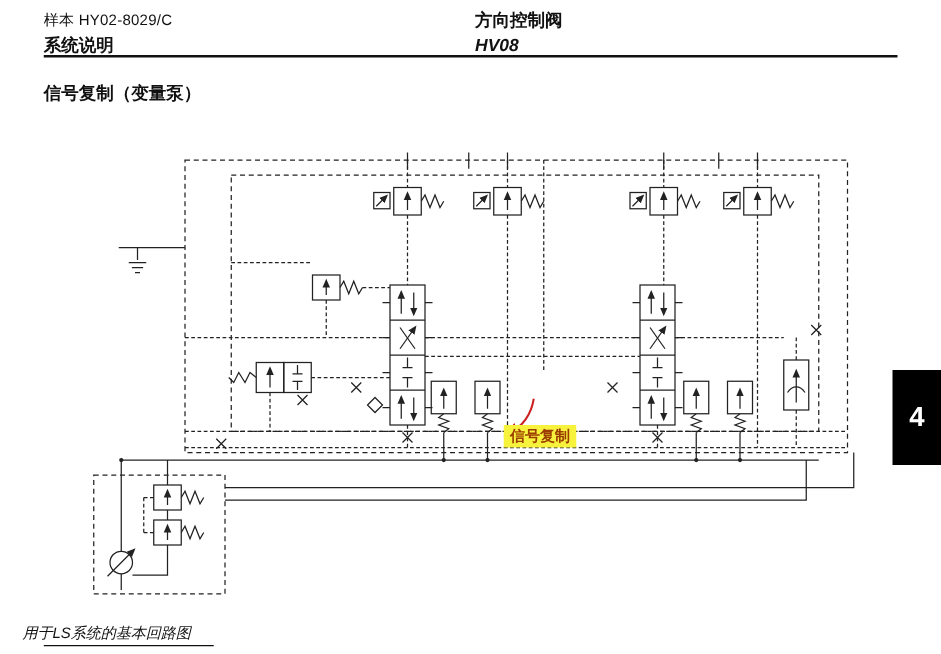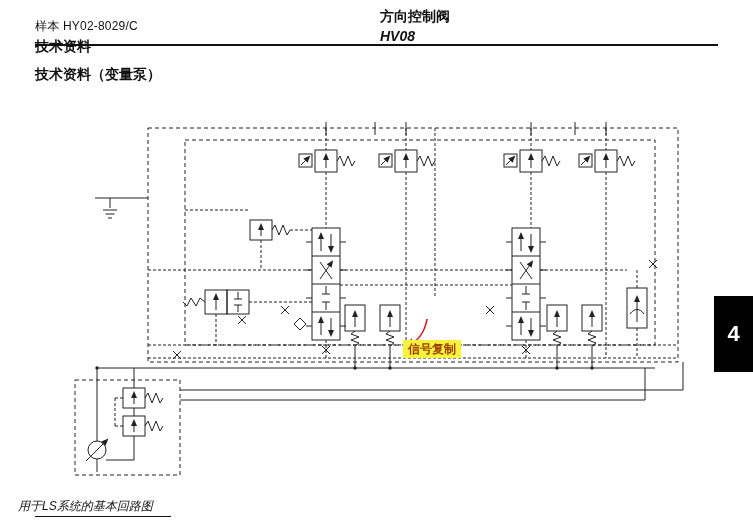--- a/index.html
+++ b/index.html
@@ -3,21 +3,21 @@
 <meta charset="utf-8">
 <style>
   * { margin:0; padding:0; box-sizing:border-box; }
   html,body { width:753px; height:523px; }
   body {
     font-family:"Liberation Sans","DejaVu Sans",sans-serif;
     background:#ffffff; color:#111;
   }
   .page { position:relative; width:753px; height:523px; background:#fff; overflow:hidden; }
 
-  .header-left  { position:absolute; left:35px; top:18px; }
+  .header-left  { position:absolute; left:35px; top:8px; }
   .sample-no    { font-size:12px; letter-spacing:.2px; }
   .tech-label   { font-size:14px; font-weight:bold; margin-top:3px; }
   .header-center{ position:absolute; left:380px; top:8px; }
   .doc-title    { font-size:14px; font-weight:bold; }
   .doc-model    { font-size:14px; font-weight:bold; margin-top:2px;font-style:italic; }
   .header-rule  { position:absolute; left:35px; top:44px; width:683px; height:2px; background:#111; }
 
   .section-title{ position:absolute; left:35px; top:66px; font-size:14px; font-weight:bold; }
 
   .diagram { position:absolute; left:35px; top:120px; width:660px; height:368px; }
@@ -44,30 +44,30 @@
   .footer-rule { position:absolute; left:35px; top:516px; width:136px; height:1px; background:#111; }
 </style>
 </head>
 <body>
 
 <div class="page">
 
   <header>
     <div class="header-left">
       <div class="sample-no">样本 HY02-8029/C</div>
-      <div class="tech-label">技术资料</div>
+      <div class="tech-label">系统说明</div>
     </div>
     <div class="header-center">
       <div class="doc-title">方向控制阀</div>
       <div class="doc-model">HV08</div>
     </div>
     <div class="header-rule"></div>
   </header>
 
-  <h2 class="section-title">技术资料（变量泵）</h2>
+  <h2 class="section-title">信号复制（变量泵）</h2>
 
   <div class="diagram">
     <svg width="660" height="368" viewBox="0 0 660 368">
       <defs>
         <marker id="ah" markerWidth="8" markerHeight="8" refX="5" refY="4" orient="auto">
           <path d="M0 1 L7 4 L0 7 Z" fill="#222"></path>
         </marker>
         <marker id="ahr" markerWidth="9" markerHeight="9" refX="5" refY="4.5" orient="auto">
           <path d="M0 1 L8 4.5 L0 8 Z" fill="#cc2020"></path>
         </marker>

